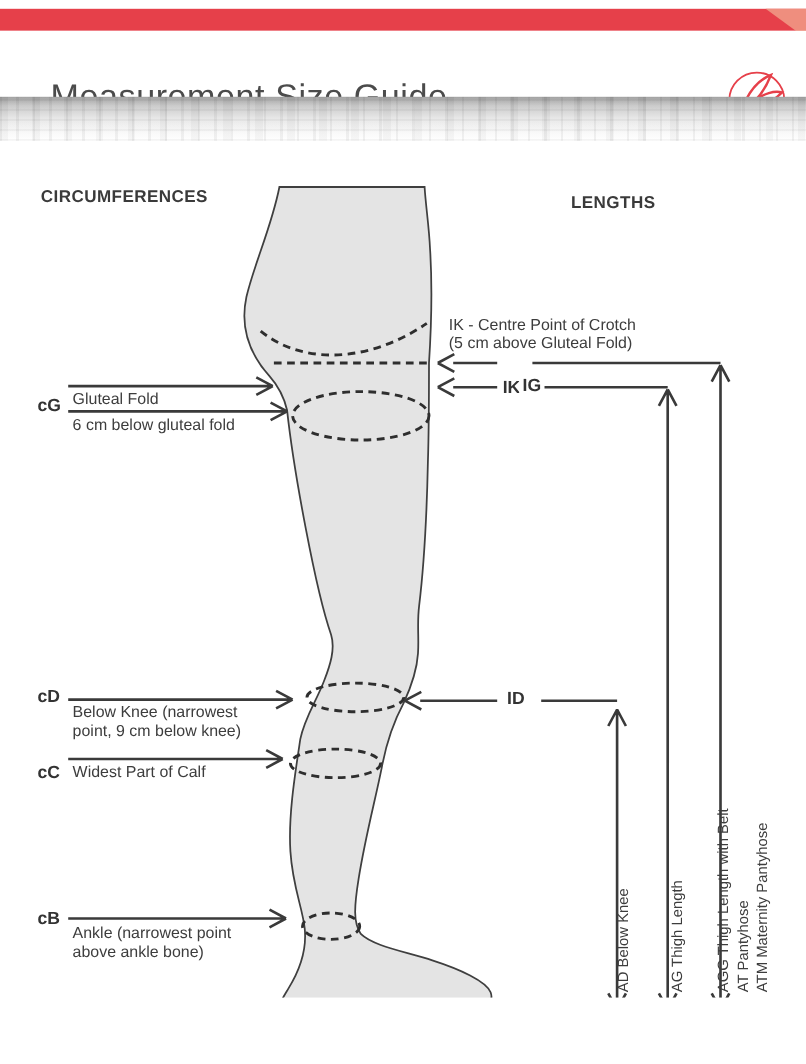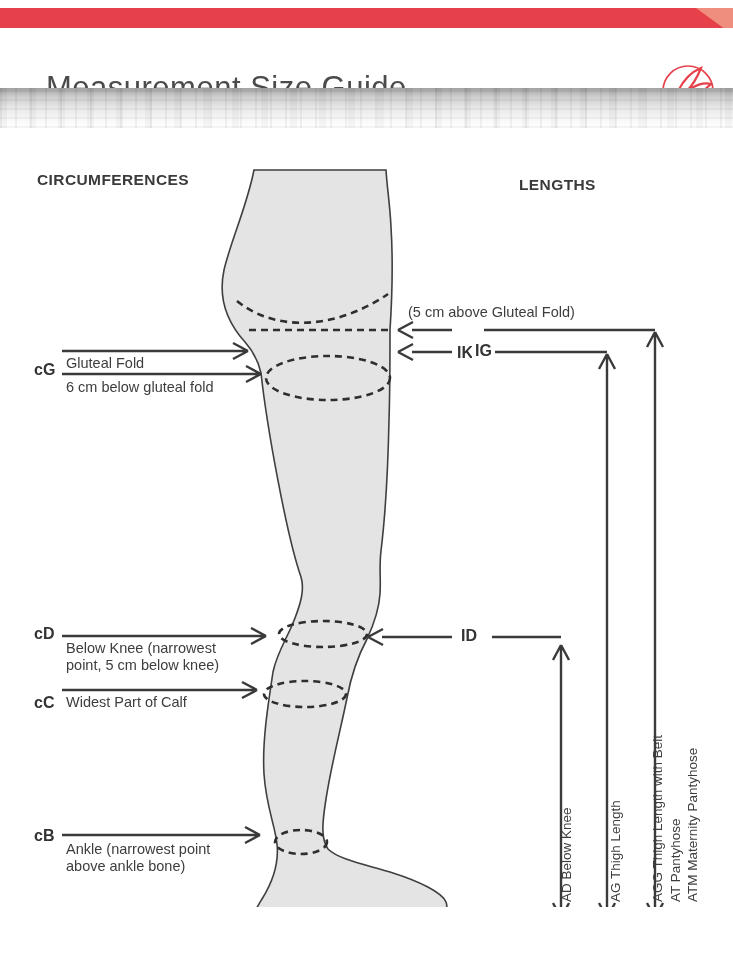--- a/index.html
+++ b/index.html
@@ -118,32 +118,33 @@
         <path d="M607,355 L607,916 M607,354 l-8,15 M607,354 l8,15 M607,918 l-8,-15 M607,918 l8,-15"></path>
         <path d="M655,332 L655,916 M655,332 l-8,15 M655,332 l8,15 M655,918 l-8,-15 M655,918 l8,-15"></path>
       </g>
 
       <path stroke="#2e2e2e" stroke-width="3" d="M62,924 L710,924"></path>
     </svg>
 
     <div class="heading" style="left:37px;top:171px;">CIRCUMFERENCES</div>
     <div class="heading" style="left:487px;top:176px;margin-left:32px;">LENGTHS</div>
 
+    <div class="lbl" style="left:408px;top:288px;">IK - Centre Point of Crotch</div>
     <div class="lbl" style="left:408px;top:304px;">(5 cm above Gluteal Fold)</div>
 
     <div class="seglabel" style="left:454px;top:320px;margin-top:24px;">IK</div>
     <div class="seglabel" style="left:472px;top:342px;">IG</div>
     <div class="seglabel" style="left:458px;top:627px;">ID</div>
 
     <div class="code" style="left:34px;top:361px;">cG</div>
     <div class="lbl" style="left:66px;top:355px;">Gluteal Fold</div>
     <div class="lbl" style="left:66px;top:379px;">6 cm below gluteal fold</div>
 
     <div class="code" style="left:34px;top:625px;">cD</div>
-    <div class="lbl" style="left:66px;top:640px;width:185px;">Below Knee (narrowest point, 5 cm below knee)</div>
+    <div class="lbl" style="left:66px;top:640px;width:185px;">Below Knee (narrowest point, 9 cm below knee)</div>
 
     <div class="code" style="left:34px;top:694px;">cC</div>
     <div class="lbl" style="left:66px;top:694px;">Widest Part of Calf</div>
 
     <div class="code" style="left:34px;top:827px;">cB</div>
     <div class="lbl" style="left:66px;top:841px;width:180px;">Ankle (narrowest point above ankle bone)</div>
 
     <div class="code" style="left:36px;top:908px;">A</div>
     <div class="lbl" style="left:66px;top:932px;">A = Floor</div>
 

